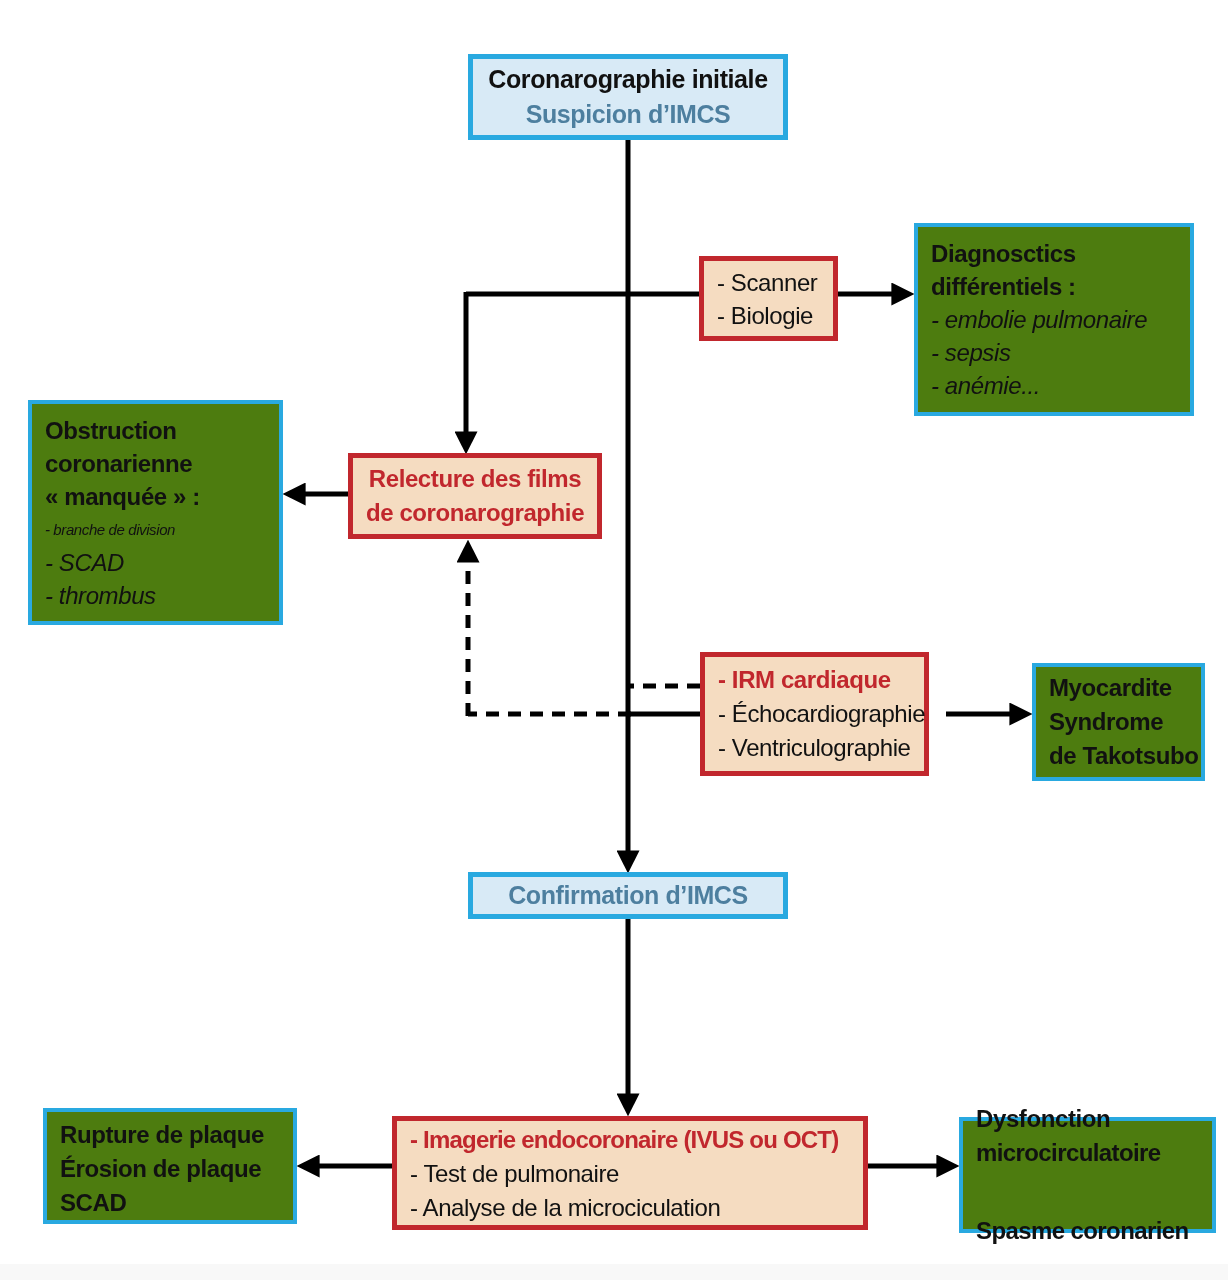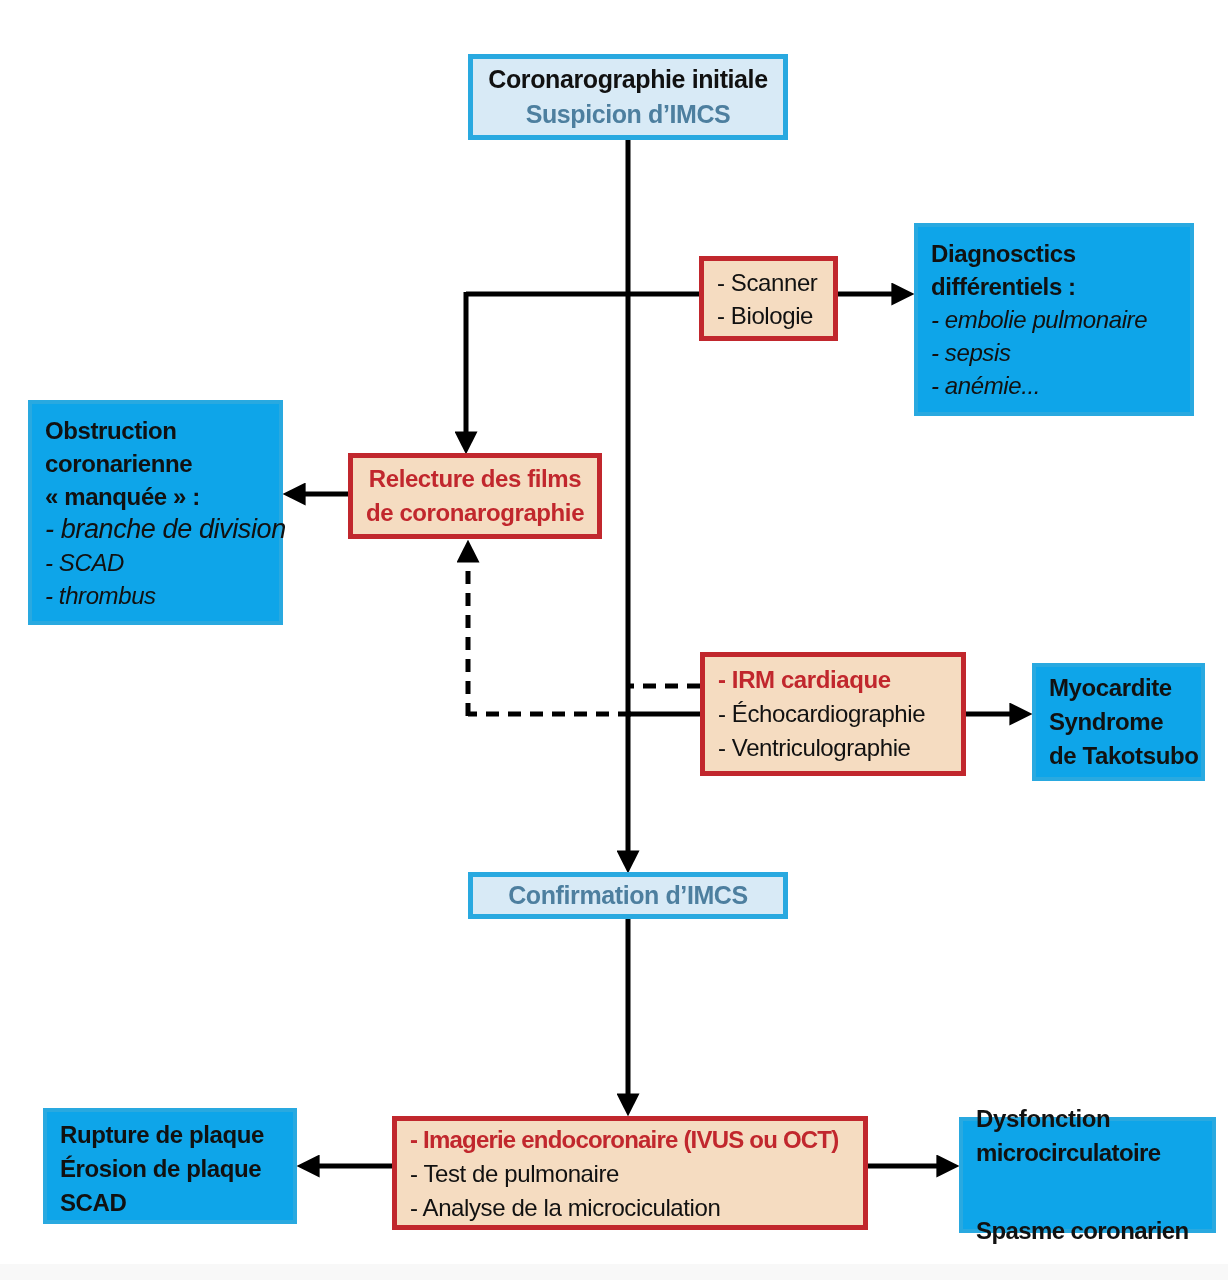--- a/index.html
+++ b/index.html
@@ -30,21 +30,21 @@
     height: 1280px;
   }
   .box {
     position: absolute;
     display: flex;
     flex-direction: column;
     letter-spacing: -0.4px;
     line-height: 33px;
     font-size: 24px;
   }
-  .cyan-border { border: 4px solid var(--cyan); background: #0ea5e9; }
+  .cyan-border { border: 4px solid var(--cyan); background: #4d7c0f; }
   .cyan-fill   { border: 5px solid var(--cyan); background: var(--lightblue); }
   .red-border  { border: 5px solid var(--red);  background: var(--tan); }
   .center { align-items: center; justify-content: center; text-align: center; }
   .leftpad { justify-content: center; padding-left: 13px; padding-right: 4px; }
   .b { font-weight: 700; }
   .i { font-style: italic; }
   .red-text { color: var(--red); font-weight: 700; }
   .blue-text { color: var(--steelblue); font-weight: 700; }
   .nw { white-space: nowrap; }
   .footer-strip {
@@ -95,31 +95,31 @@
     <div class="b nw">différentiels :</div>
     <div class="i nw">- embolie pulmonaire</div>
     <div class="i nw">- sepsis</div>
     <div class="i nw">- anémie...</div>
   </div>
 
   <div class="box cyan-border leftpad" style="left:28px; top:400px; width:255px; height:225px; line-height:33px;">
     <div class="b nw">Obstruction</div>
     <div class="b nw">coronarienne</div>
     <div class="b nw">« manquée » :</div>
-    <div class="i nw" style="font-size:27px;">- branche de division</div>
+    <div class="i nw" style="font-size:15px;">- branche de division</div>
     <div class="i nw">- SCAD</div>
     <div class="i nw">- thrombus</div>
   </div>
 
   <div class="box red-border center" style="left:348px; top:453px; width:254px; height:86px; line-height:34px;">
     <div class="red-text nw">Relecture des films</div>
     <div class="red-text nw">de coronarographie</div>
   </div>
 
-  <div class="box red-border leftpad" style="left:700px; top:652px; width:266px; height:124px; line-height:34px;">
+  <div class="box red-border leftpad" style="left:700px; top:652px; width:229px; height:124px; line-height:34px;">
     <div class="red-text nw">- IRM cardiaque</div>
     <div class="nw">- Échocardiographie</div>
     <div class="nw">- Ventriculographie</div>
   </div>
 
   <div class="box cyan-border leftpad" style="left:1032px; top:663px; width:173px; height:118px; line-height:34px;">
     <div class="b nw">Myocardite</div>
     <div class="b nw">Syndrome</div>
     <div class="b nw">de Takotsubo</div>
   </div>

